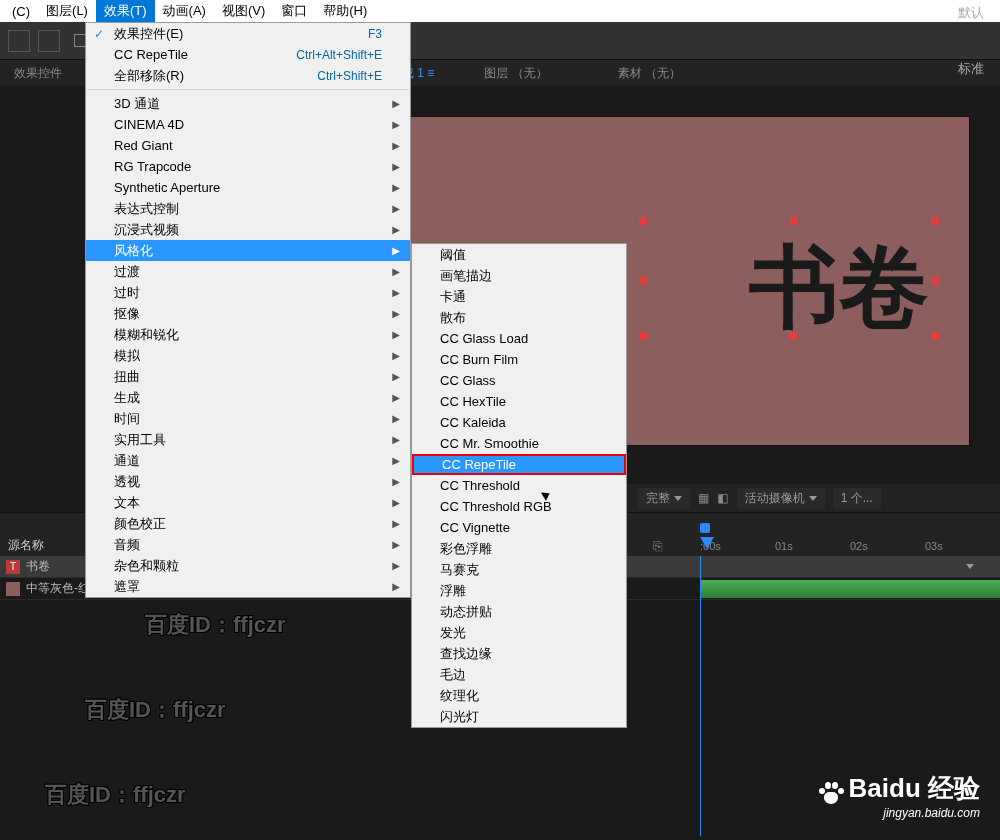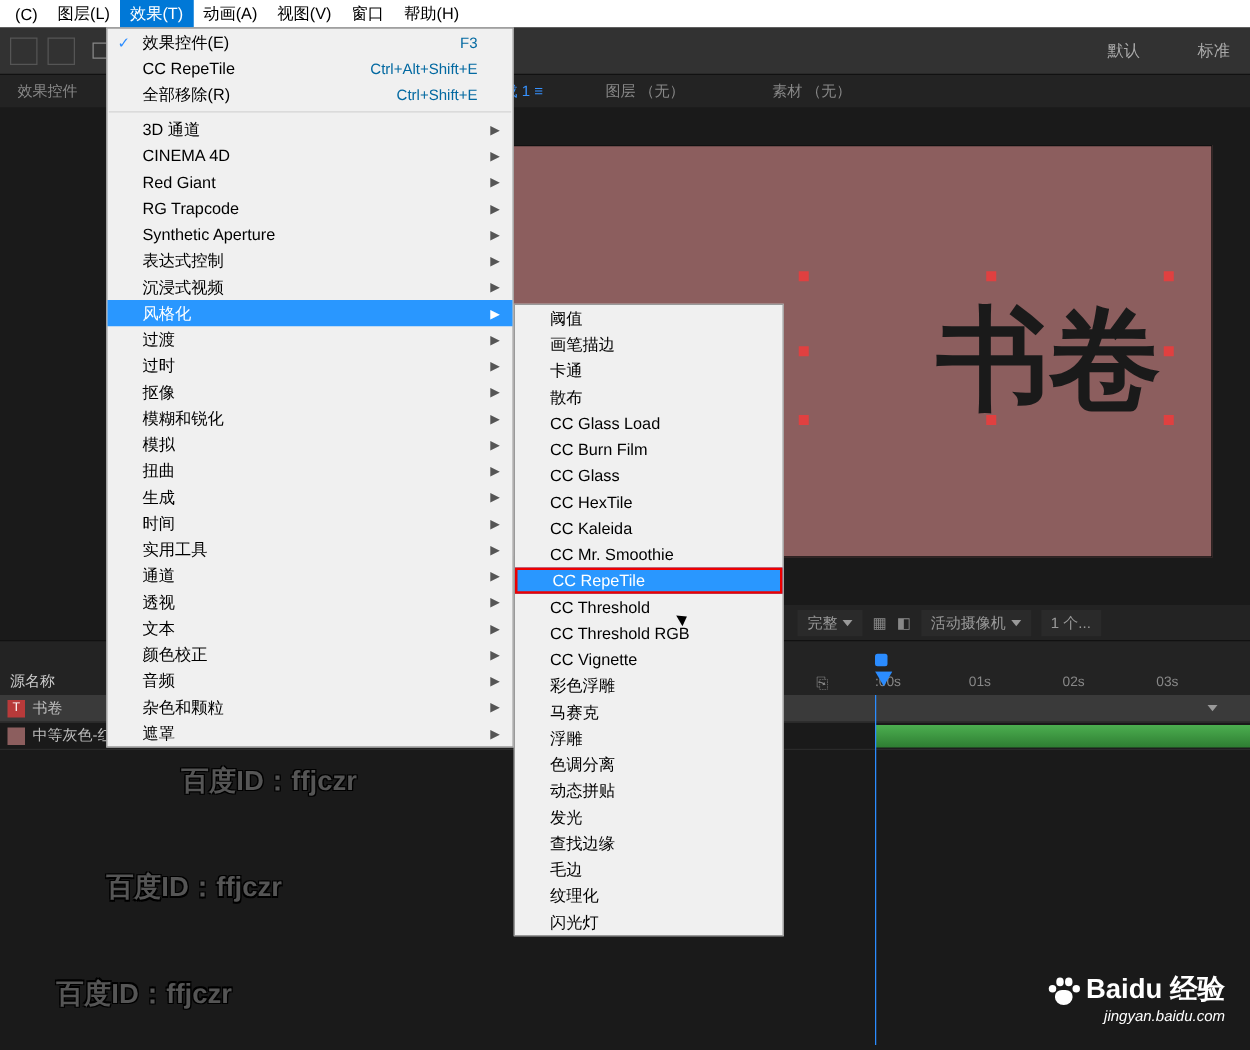--- a/index.html
+++ b/index.html
@@ -5,21 +5,21 @@
 * { margin: 0; padding: 0; box-sizing: border-box; font-family: "Microsoft YaHei", Arial, sans-serif; }
 body { background: #1a1a1a; width: 1000px; height: 840px; overflow: hidden; position: relative; color: #ccc; font-size: 13px; }
 
 .menubar { background: #fff; height: 22px; display: flex; align-items: center; padding: 0 4px; color: #000; font-size: 13px; }
 .menubar-item { padding: 2px 8px; cursor: pointer; }
 .menubar-item.active { background: #0078d7; color: #fff; }
 
 .toolbar { background: #323232; height: 38px; display: flex; align-items: center; padding: 0 8px; gap: 8px; border-bottom: 1px solid #111; }
 .toolbar-btn { display: flex; align-items: center; gap: 4px; color: #aaa; font-size: 13px; padding: 2px 6px; }
 .toolbar-checkbox { width: 13px; height: 13px; border: 1px solid #888; display: inline-block; }
-.toolbar-right { margin-left: auto; display: flex; gap: 30px; }
+.toolbar-right { margin-left: auto; display: flex; gap: 30px; flex-direction: column; }
 .toolbar-tab { color: #aaa; padding: 4px 8px; }
 
 .panel-tabs { background: #232323; height: 26px; display: flex; align-items: center; padding: 0 4px; font-size: 12px; color: #888; }
 .panel-tab { padding: 4px 10px; }
 .panel-tab.active { color: #3692ff; }
 
 .workspace { background: #1a1a1a; position: relative; height: 426px; }
 .comp-viewer { position: absolute; left: 400px; top: 30px; width: 570px; height: 330px; background: #8c5e5e; border: 1px solid #111; }
 .text-layer { position: absolute; top: 110px; right: 40px; font-size: 90px; color: #1a1a1a; font-family: "STKaiti","KaiTi",serif; font-weight: bold; }
 .sel-handle { position: absolute; width: 8px; height: 8px; background: #e04040; }
@@ -156,21 +156,21 @@
     <div class="layer-bar"></div>
   </div>
   <div style="position:absolute; left:700px; top:0; bottom:0; width:1px; background:#2b8cff"></div>
 </div>
 
 <div class="watermark" style="left:145px; top:610px">百度ID：ffjczr</div>
 <div class="watermark" style="left:85px; top:695px">百度ID：ffjczr</div>
 <div class="watermark" style="left:45px; top:780px">百度ID：ffjczr</div>
 
 <div class="baidu-logo">
-  <div style="font-size:22px; font-weight:bold; display:flex; align-items:flex-end; gap:4px; justify-content:flex-end">
+  <div style="font-size:26px; font-weight:bold; display:flex; align-items:flex-end; gap:4px; justify-content:flex-end">
     <span class="paw">
       <span class="paw-dot" style="width:6px;height:6px;left:2px;top:6px"></span>
       <span class="paw-dot" style="width:6px;height:7px;left:8px;top:0"></span>
       <span class="paw-dot" style="width:6px;height:7px;left:15px;top:0"></span>
       <span class="paw-dot" style="width:6px;height:6px;left:21px;top:6px"></span>
       <span class="paw-dot" style="width:14px;height:12px;left:7px;top:10px;border-radius:40% 40% 50% 50%"></span>
     </span>
     <span style="letter-spacing:0">Baidu 经验</span>
   </div>
   <div style="font-size:12px; font-style:italic">jingyan.baidu.com</div>
@@ -335,23 +335,20 @@
     <div class="menu-item">
       <span>彩色浮雕</span>
     </div>
     <div class="menu-item">
       <span>马赛克</span>
     </div>
     <div class="menu-item">
       <span>浮雕</span>
     </div>
     <div class="menu-item">
-      <span>色调分离</span>
-    </div>
-    <div class="menu-item">
       <span>动态拼贴</span>
     </div>
     <div class="menu-item">
       <span>发光</span>
     </div>
     <div class="menu-item">
       <span>查找边缘</span>
     </div>
     <div class="menu-item">
       <span>毛边</span>

